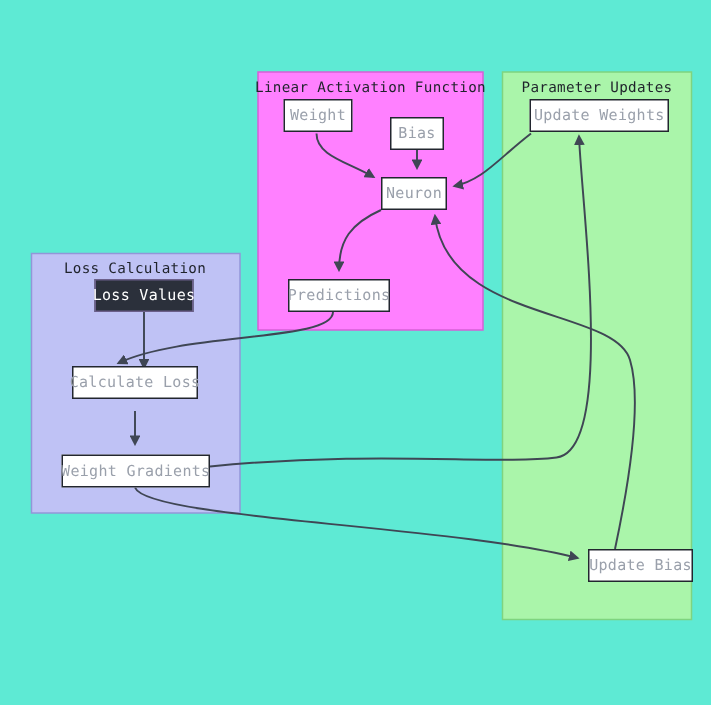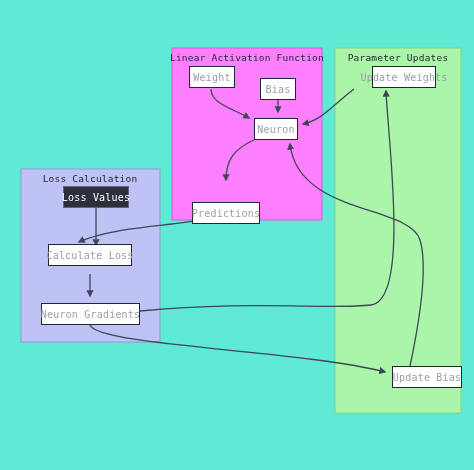--- a/index.html
+++ b/index.html
@@ -115,37 +115,37 @@
   </div>
 
   <div class="node" style="left:260px; top:66px; width:36px; height:22px;margin-top:12px;">
     <span>Bias</span>
   </div>
 
   <div class="node" style="left:254px; top:118px; width:44px; height:22px;">
     <span>Neuron</span>
   </div>
 
-  <div class="node" style="left:192px; top:186px; width:68px; height:22px;margin-top:16px;">
+  <div class="node" style="left:192px; top:186px; width:68px; height:22px;">
     <span>Predictions</span>
   </div>
 
   <div class="node highlight" style="left:63px; top:186px; width:66px; height:22px;">
     <span>Loss Values</span>
   </div>
 
   <div class="node" style="left:48px; top:244px; width:84px; height:22px;">
     <span>Calculate Loss</span>
   </div>
 
   <div class="node" style="left:41px; top:303px; width:99px; height:22px;">
-    <span>Neuron Gradients</span>
+    <span>Weight Gradients</span>
   </div>
 
-  <div class="node" style="left:372px; top:66px; width:64px; height:22px;">
+  <div class="node" style="left:353px; top:66px; width:93px; height:22px;">
     <span>Update Weights</span>
   </div>
 
   <div class="node" style="left:372px; top:366px; width:70px; height:22px;margin-left:20px;">
     <span>Update Bias</span>
   </div>
 
 </div>
 
 </body></html>

